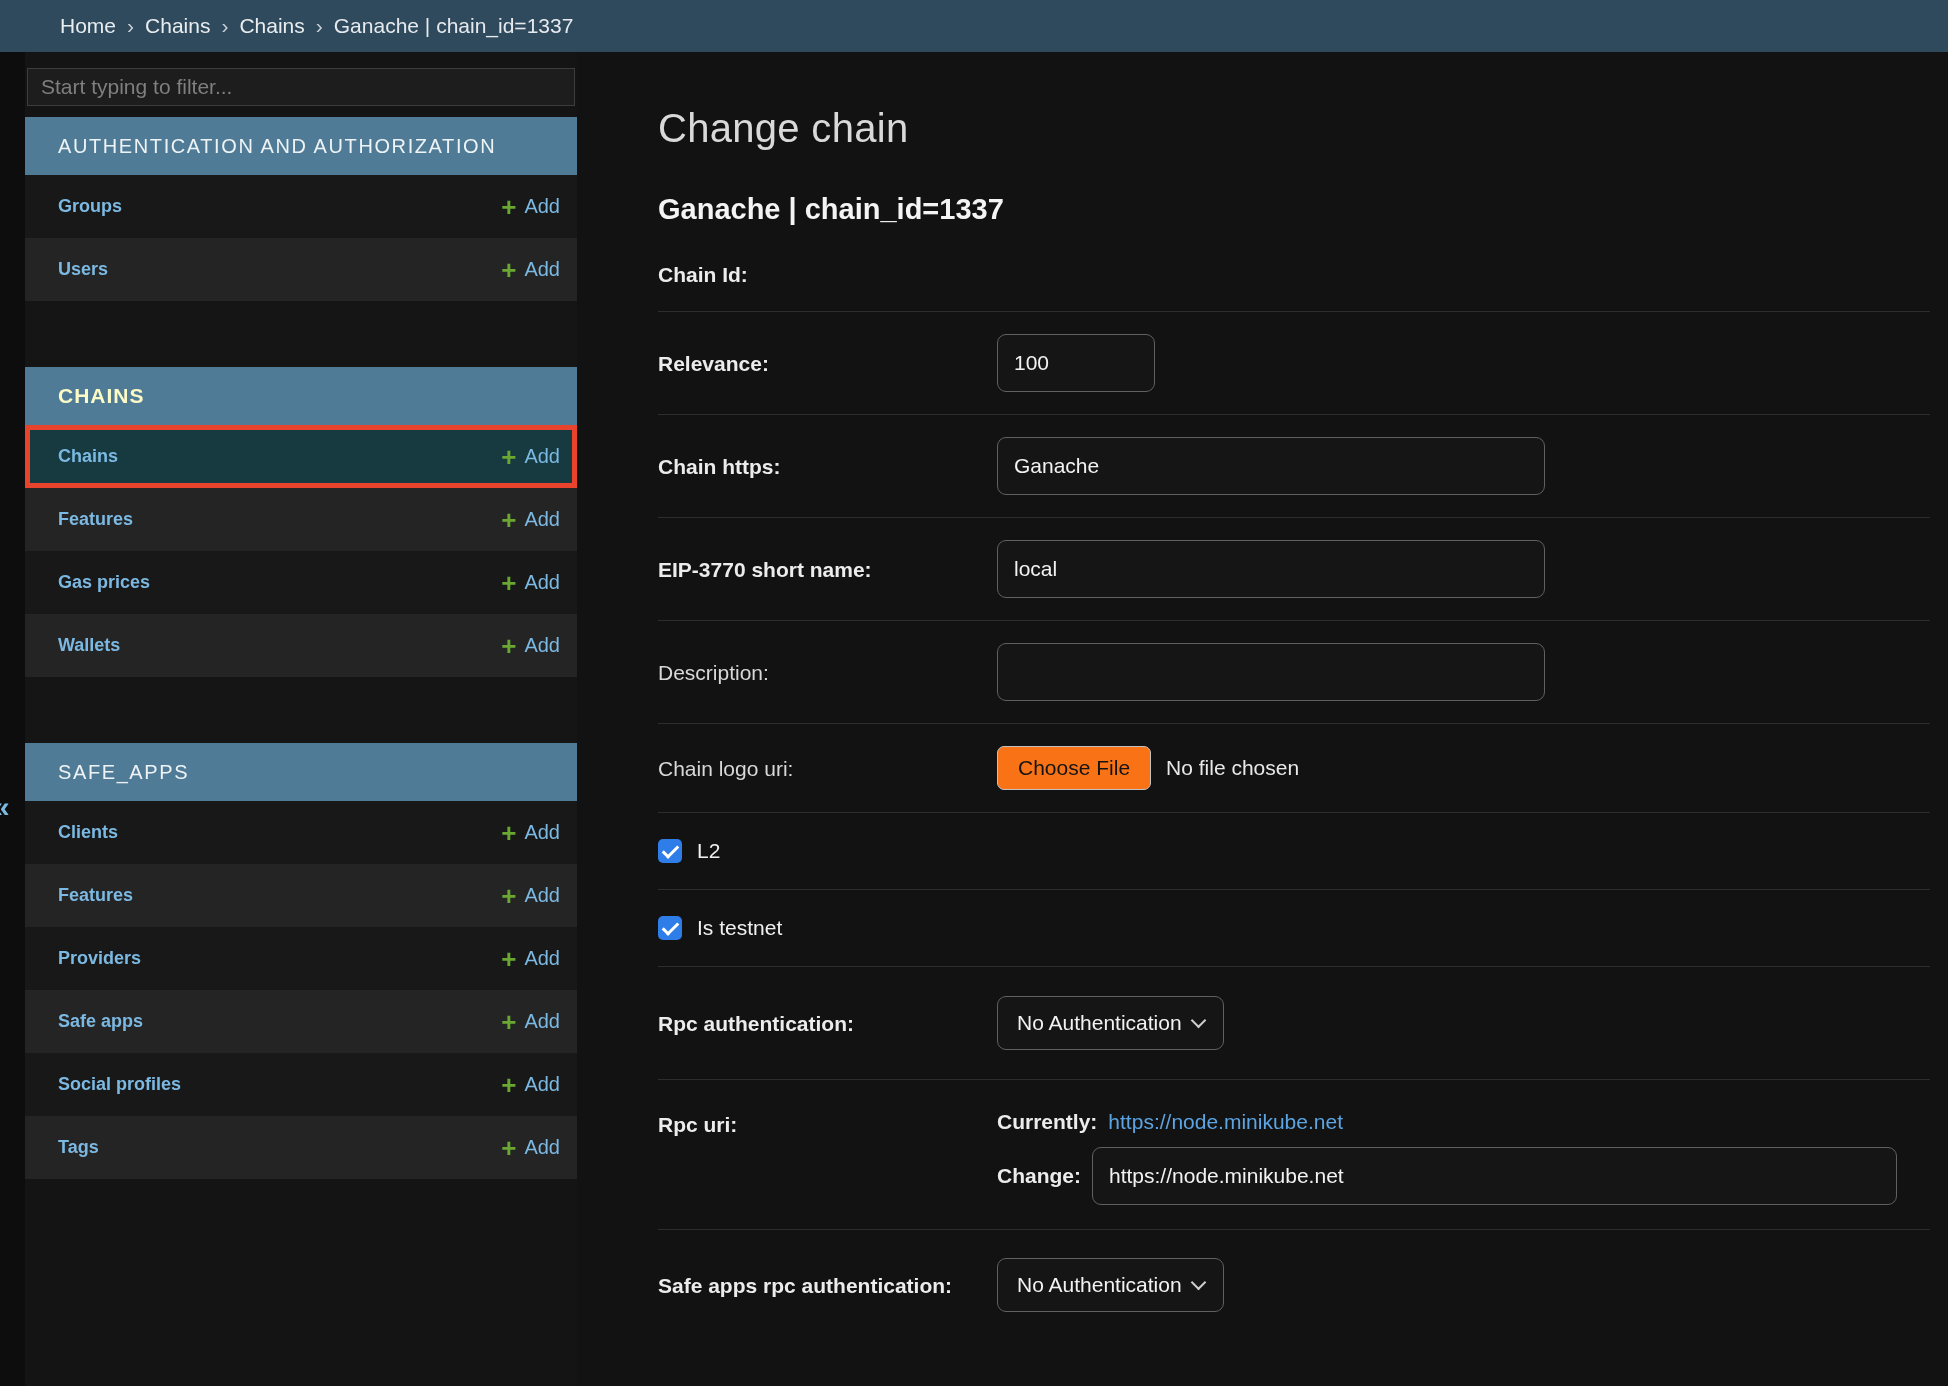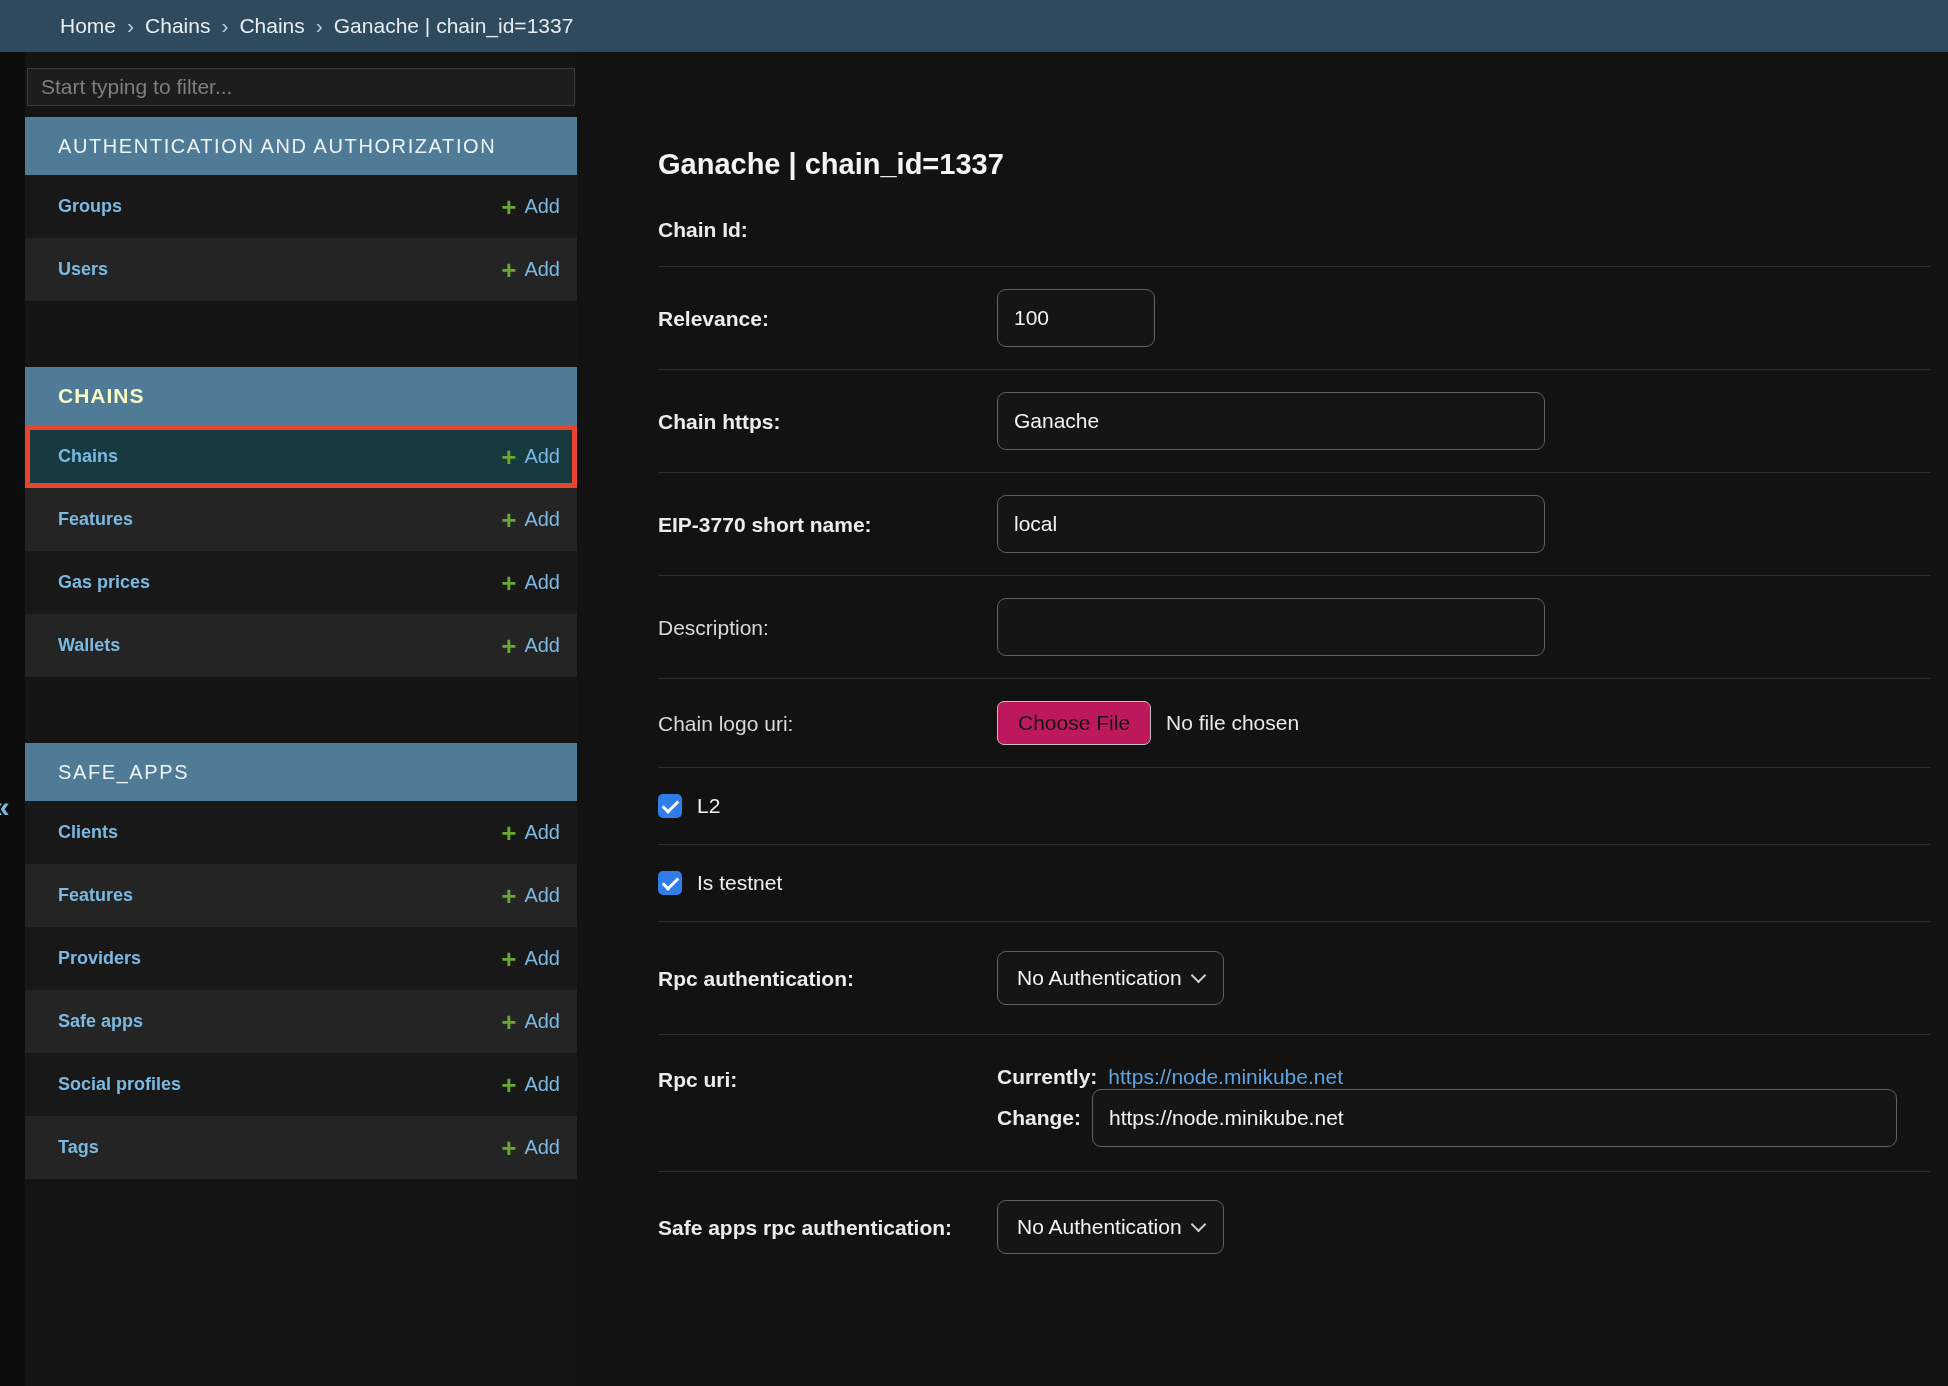--- a/index.html
+++ b/index.html
@@ -62,26 +62,26 @@
     border:solid #ffffff; border-width:0 3px 3px 0; transform:rotate(45deg); }
   .cb-label { font-size:21px; color:#f0f0f0; margin-left:15px; }
 
   .frow.select-row { padding:29px 0; }
   .select-box { width:227px; height:54px; border:1px solid #606060; border-radius:9px;
     background:#151515; color:#f2f2f2; font-size:21px; display:flex; align-items:center;
     justify-content:space-between; padding:0 19px; cursor:pointer; }
   .chevron { width:11px; height:11px; border-right:2px solid #cfcfcf; border-bottom:2px solid #cfcfcf;
     transform:rotate(45deg); margin-top:-5px; }
 
-  .file-btn { height:44px; background:#be185d; color:#141414; border:1px solid #c2c2c2;
+  .file-btn { height:44px; background:#f97316; color:#141414; border:1px solid #c2c2c2;
     border-radius:7px; font-size:21px; padding:0 20px; font-family:inherit; cursor:pointer; }
   .file-status { font-size:21px; color:#e8e8e8; margin-left:15px; }
 
   .frow.uri-row { padding:30px 0 24px 0; align-items:flex-start; }
-  .uri-line1 { display:flex; align-items:center; }
+  .uri-line1 { display:flex; align-items:center; margin-bottom:13px; }
   .uri-line2 { display:flex; align-items:center; }
   .mini-label { font-size:21px; font-weight:700; color:#ececec; margin-right:11px; }
   .uri-link { color:#5ca4e2; font-size:21px; text-decoration:none; }
   .frow.last { border-bottom:none; padding:28px 0; }
 </style>
 </head>
 <body>
 
 <div class="breadcrumb">
   <a href="#">Home</a>
@@ -194,20 +194,21 @@
       <a href="#" class="nav-link">Tags</a>
       <a href="#" class="add-link">
         <span class="plus">+</span>
         <span>Add</span>
         </a>
     </div>
   </div>
 </div>
 
 <div class="content">
+  <div class="page-title">Change chain</div>
   <div class="object-title">Ganache | chain_id=1337</div>
 
   <div class="form">
 
     <div class="frow">
       <div class="flabel">Chain Id:</div>
     </div>
 
     <div class="frow">
       <div class="flabel">Relevance:</div>

